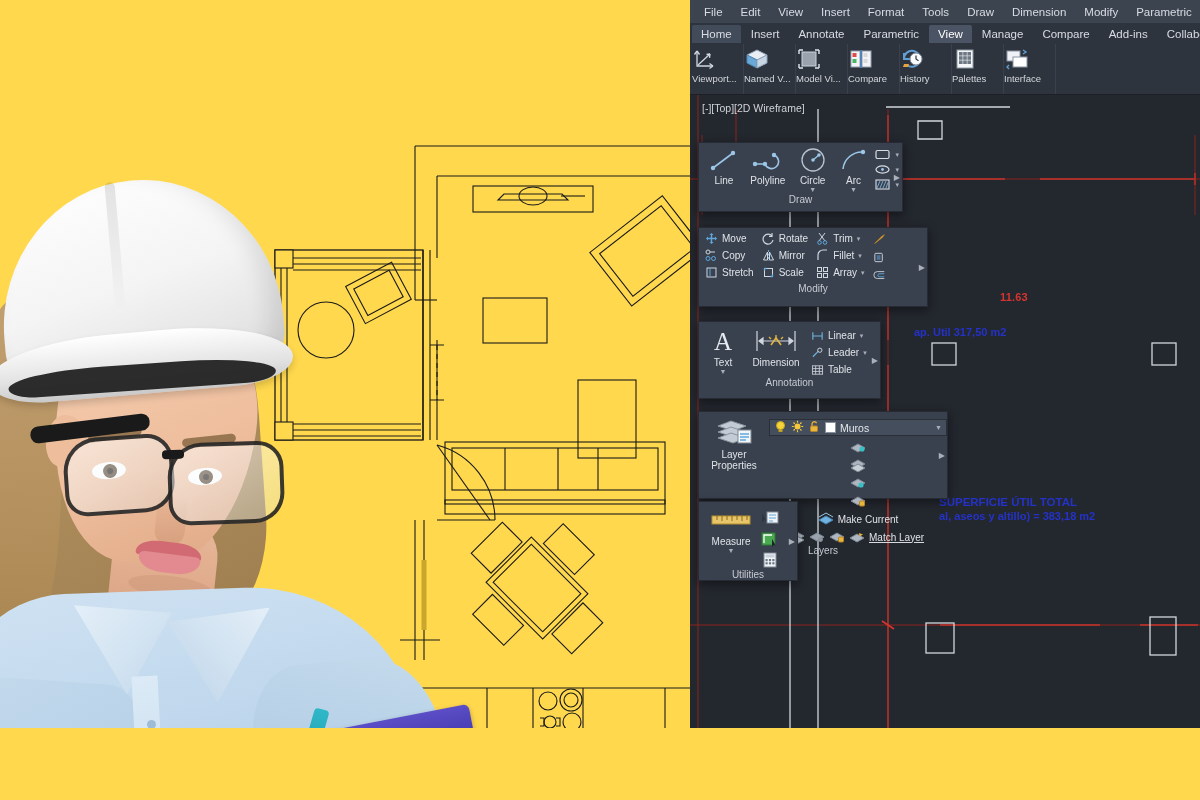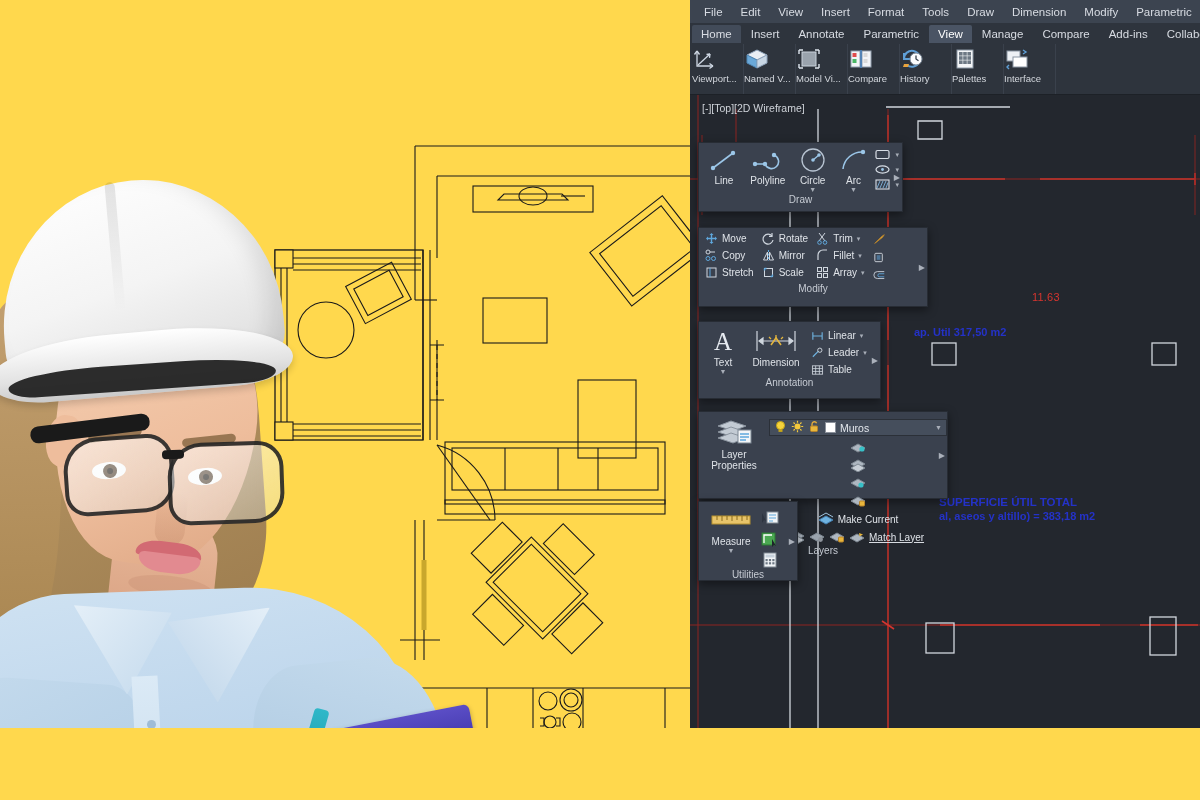--- a/index.html
+++ b/index.html
@@ -208,21 +208,21 @@
     border-radius:3px 3px 0 0; margin-right:3px; display:flex; align-items:center; gap:6px;
   }
   .dtab.active { background:#3e4653; color:#e9edf2; }
   .dtab .x { font-size:11px; color:#aab0ba; }
   .dtab-plus { font-size:12px; color:#b9bfc8; background:#333944; padding:1px 9px; border-radius:3px 3px 0 0;}
 
   
   #canvas-area { position:relative; width:510px; height:707px; background:#23272e; overflow:hidden;}
   #cad-svg { position:absolute; left:0; top:0; width:510px; height:707px; }
   .vp-label { position:absolute; left:12px; top:7px; font-size:10.5px; color:#cfd3d9; white-space:nowrap;}
-  .dimtxt { position:absolute; color:#d6352f; font-size:11px; font-weight:normal; letter-spacing:.2px;margin-left:32px;}
+  .dimtxt { position:absolute; color:#d6352f; font-size:11px; font-weight:bold; letter-spacing:.2px;}
   .bluetxt { position:absolute; color:#2432c8; font-size:11px; font-weight:bold; white-space:nowrap;}
   .bluetxt.big { font-size:11.5px; }
 
   
   .fpanel {
     position:absolute; background:#3a414e; border:1px solid #272c34;
     box-shadow: 0 3px 9px rgba(0,0,0,.45); color:#d7dbe1;
   }
   .fpanel .ftitle {
     text-align:center; font-size:10px; color:#c6cbd3; padding:1px 0 3px 0;

